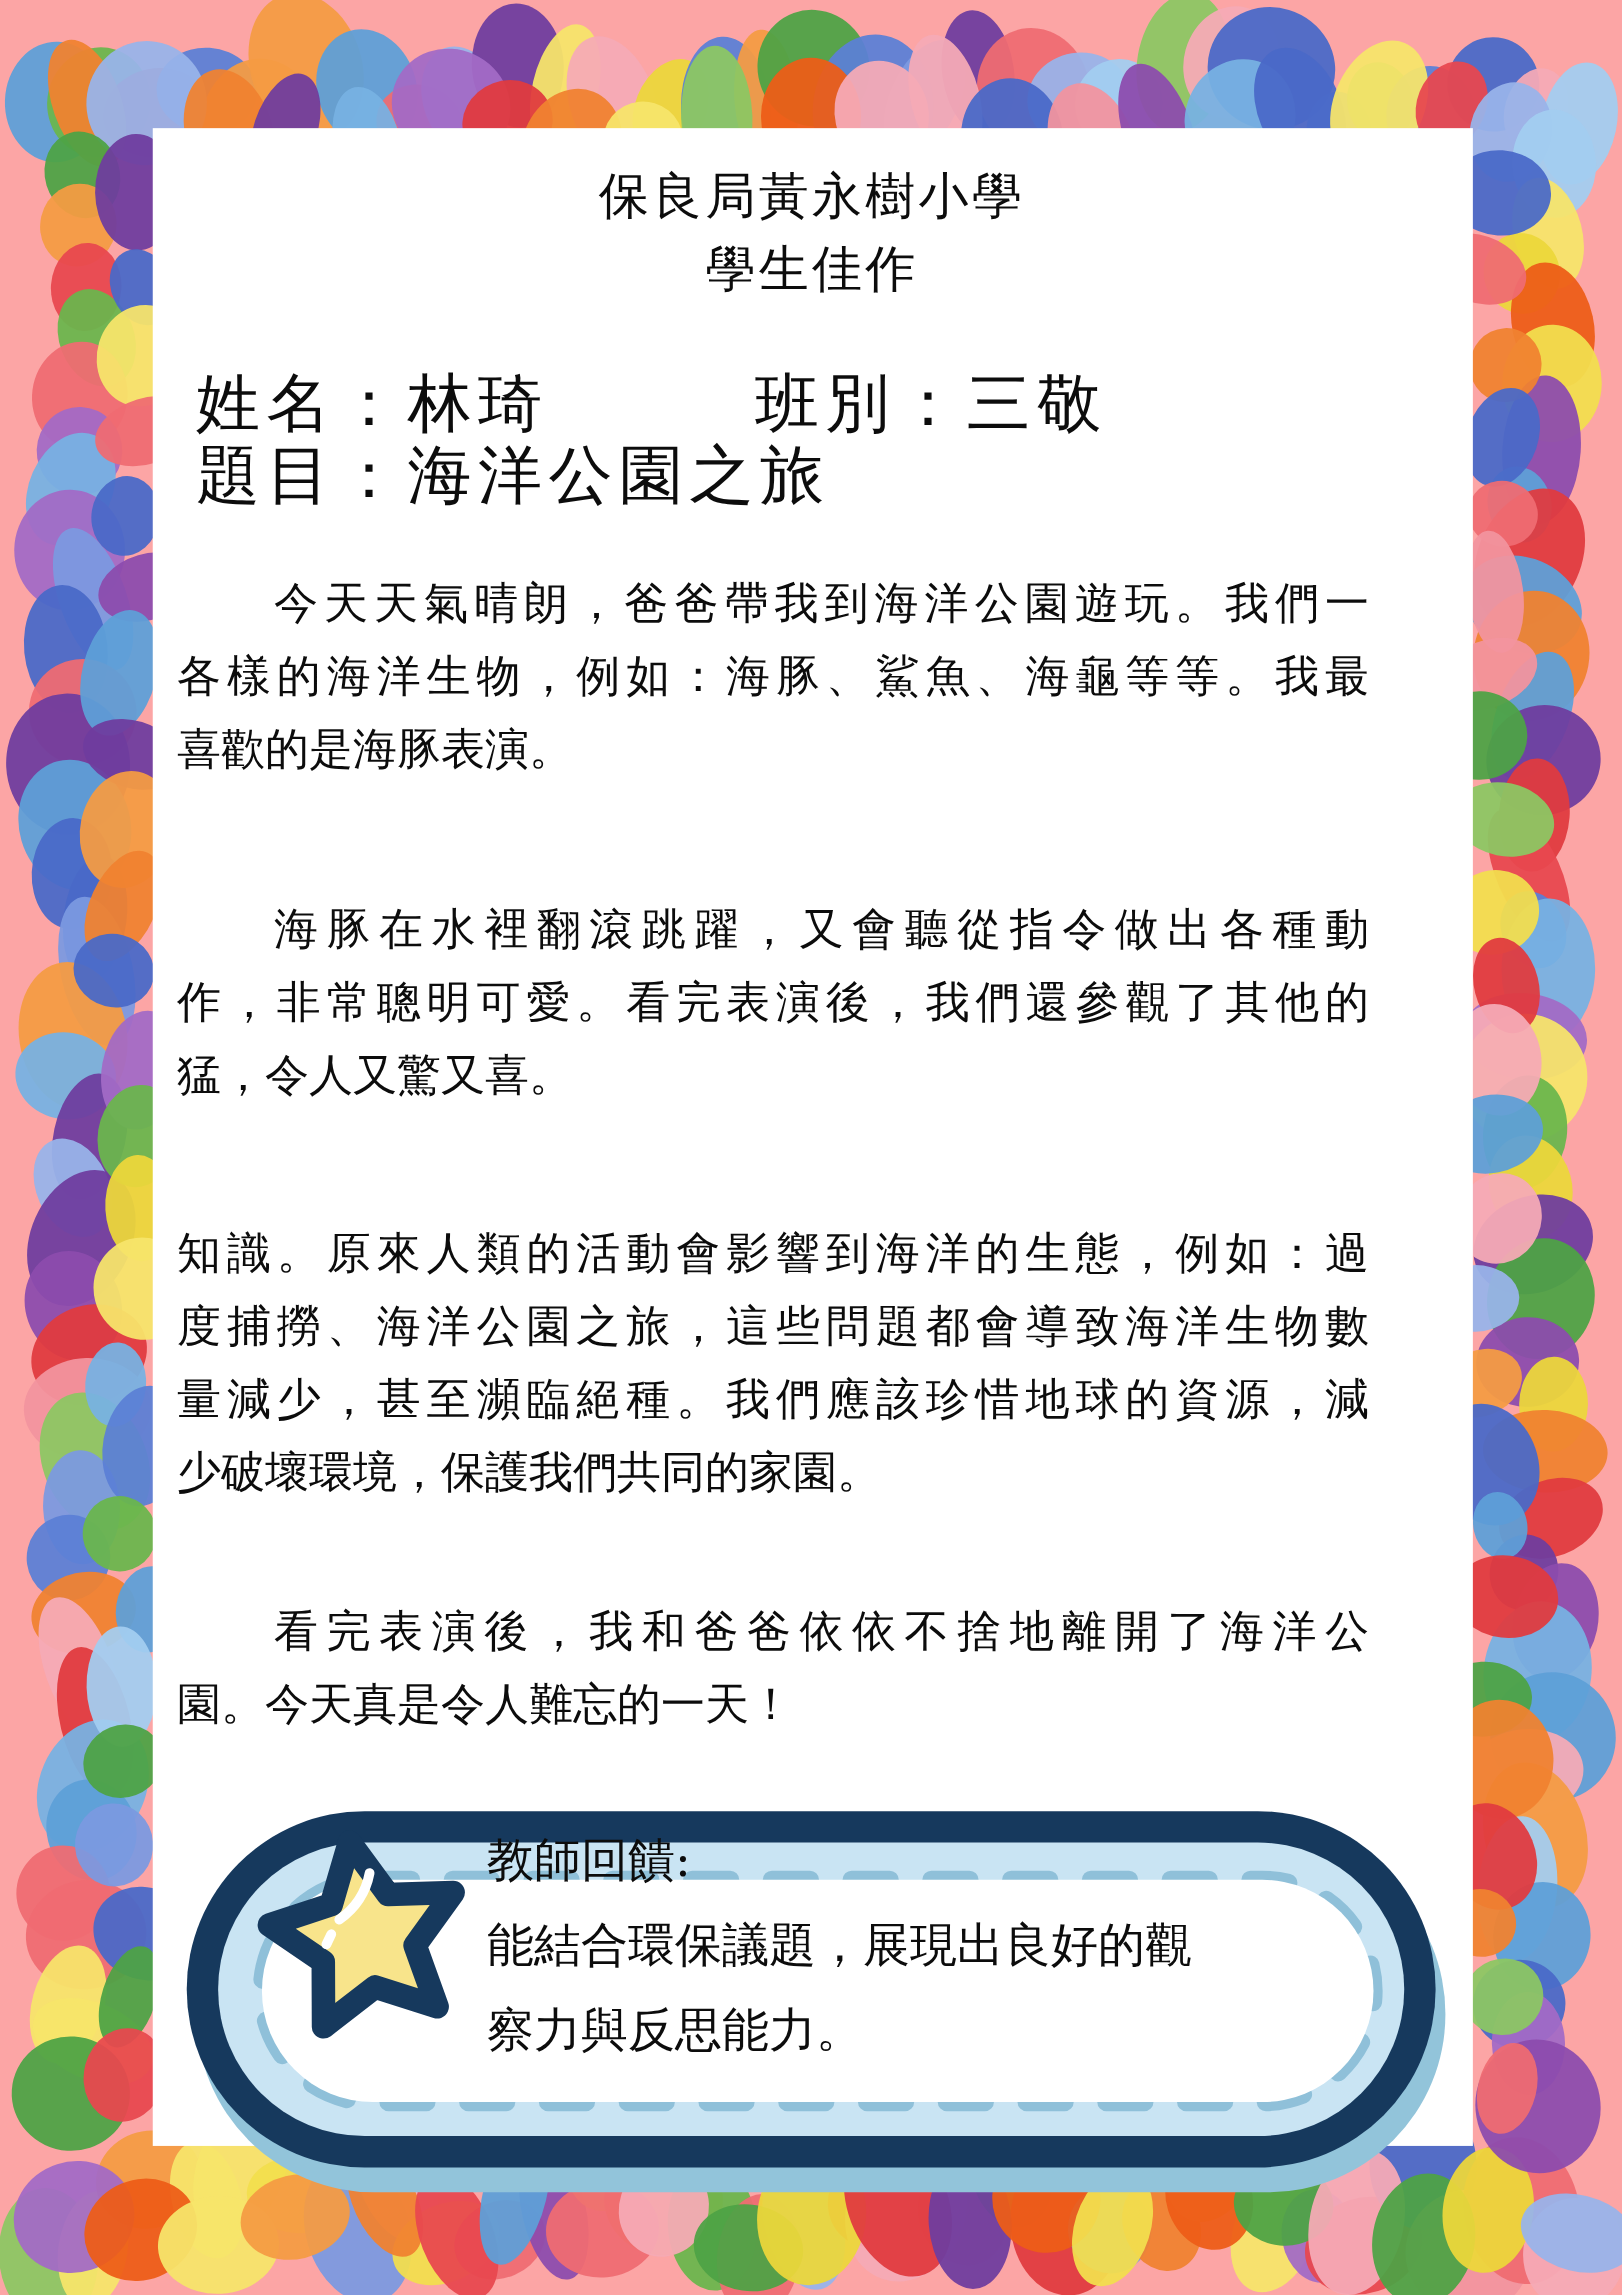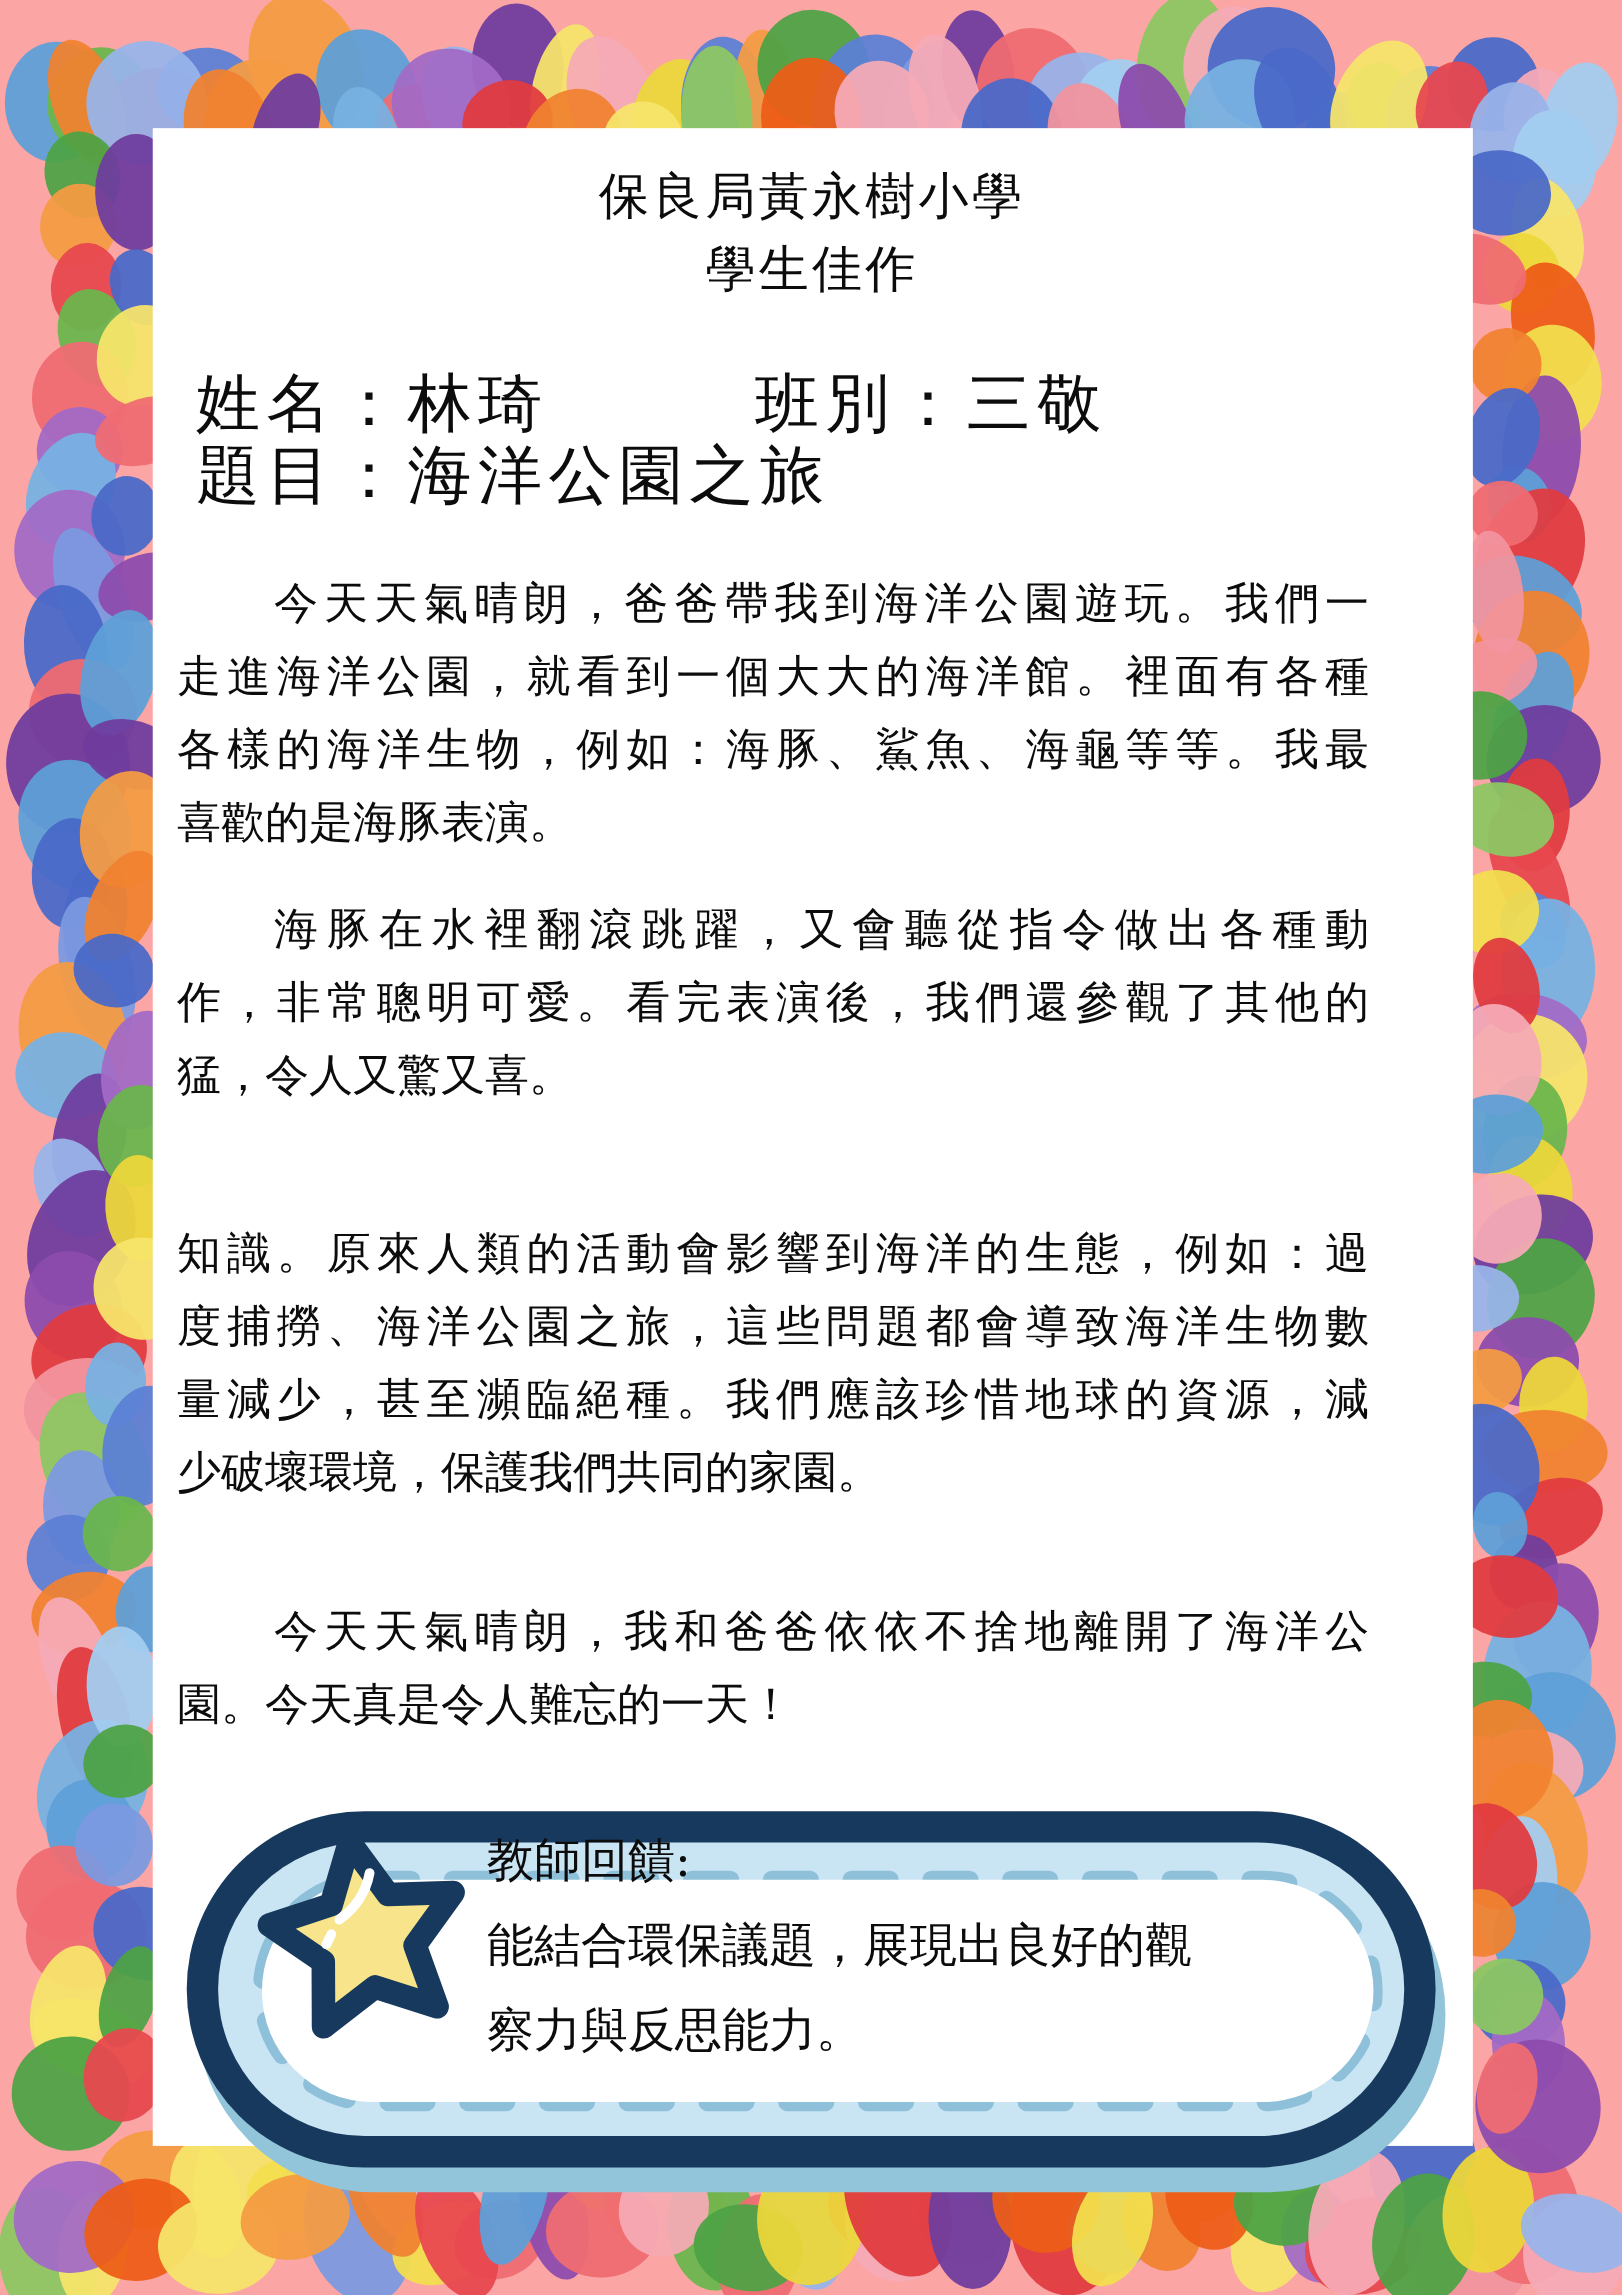--- a/index.html
+++ b/index.html
@@ -302,37 +302,36 @@
   <div class="txt meta-row" id="name-row">
     <span>姓名：</span><span>林琦</span>
     <span id="class-pair"><span>班別：</span><span>三敬</span></span>
   </div>
   <div class="txt meta-row" id="topic-row">
     <span>題目：</span><span>海洋公園之旅</span>
   </div>
 
   <div class="essay-para" id="para-0">
     <div class="essay-line para-first">今天天氣晴朗，爸爸帶我到海洋公園遊玩。我們一</div>
-    <div class="essay-line">走進海洋公園，就看到一個大大的海洋館。裡面有各種</div>
     <div class="essay-line">各樣的海洋生物，例如：海豚、鯊魚、海龜等等。我最</div>
     <div class="essay-line para-last">喜歡的是海豚表演。</div>
   </div>
   <div class="essay-para" id="para-1">
     <div class="essay-line para-first">海豚在水裡翻滾跳躍，又會聽從指令做出各種動</div>
     <div class="essay-line">作，非常聰明可愛。看完表演後，我們還參觀了其他的</div>
     <div class="essay-line para-last">猛，令人又驚又喜。</div>
   </div>
   <div class="essay-para" id="para-2">
     <div class="essay-line">知識。原來人類的活動會影響到海洋的生態，例如：過</div>
     <div class="essay-line">度捕撈、海洋公園之旅，這些問題都會導致海洋生物數</div>
     <div class="essay-line">量減少，甚至瀕臨絕種。我們應該珍惜地球的資源，減</div>
     <div class="essay-line para-last">少破壞環境，保護我們共同的家園。</div>
   </div>
   <div class="essay-para" id="para-3">
-    <div class="essay-line para-first">今天天氣晴朗，我和爸爸依依不捨地離開了海洋公</div>
+    <div class="essay-line para-first">看完表演後，我和爸爸依依不捨地離開了海洋公</div>
     <div class="essay-line para-last">園。今天真是令人難忘的一天！</div>
   </div>
 
   <svg id="feedback-art" class="layer" viewBox="0 0 2481 3510">
     <rect class="pill-mid" x="300" y="2808" width="1910" height="545" rx="272"></rect>
     <rect class="pill-navy" x="285" y="2770" width="1910" height="545" rx="272"></rect>
     <rect class="pill-light" x="333" y="2818" width="1814" height="449" rx="224"></rect>
     <rect class="dash-ring" x="400" y="2875" width="1700" height="340" rx="170"></rect>
     <rect class="pill-white" x="400" y="2875" width="1700" height="340" rx="170"></rect>
     <g transform="translate(560,2965) rotate(-10)">

